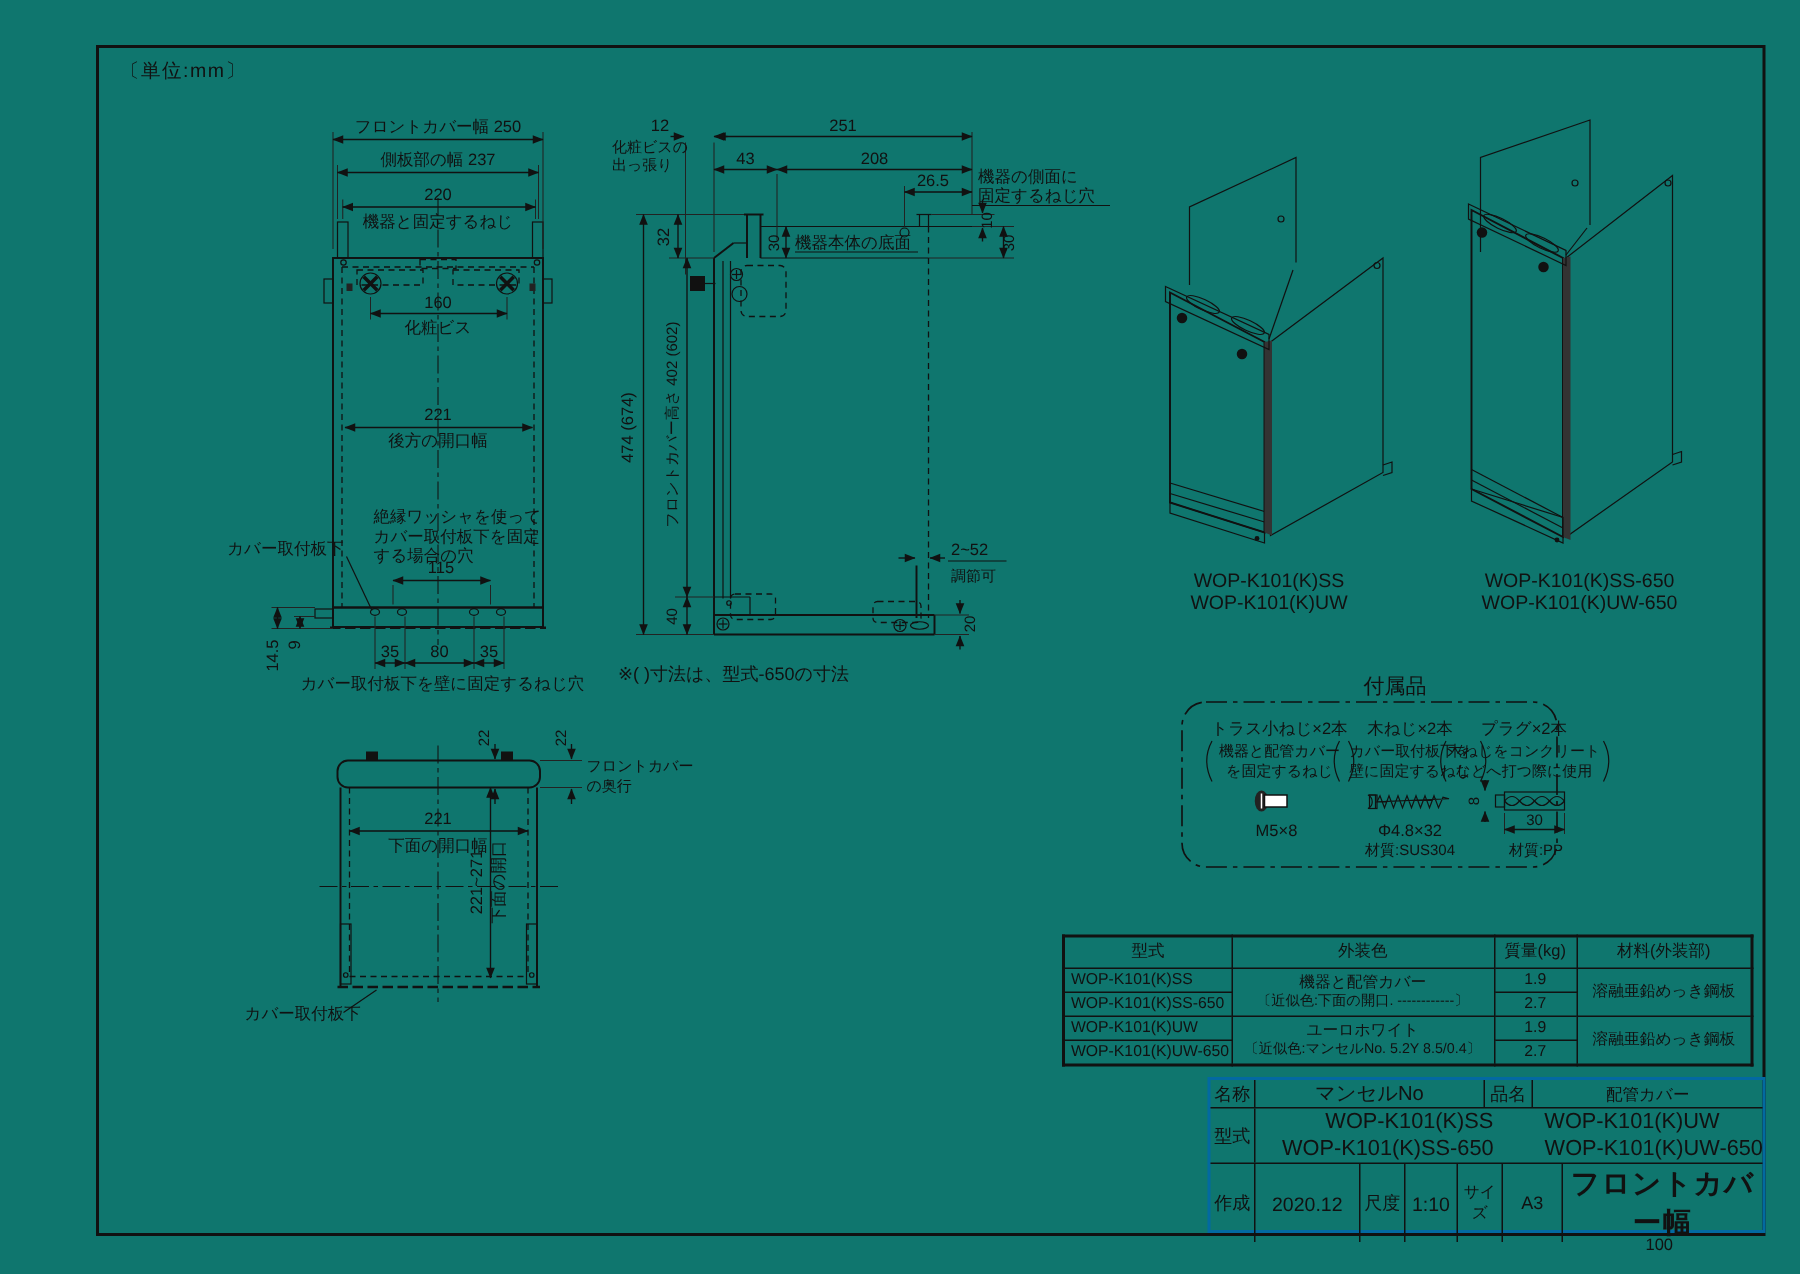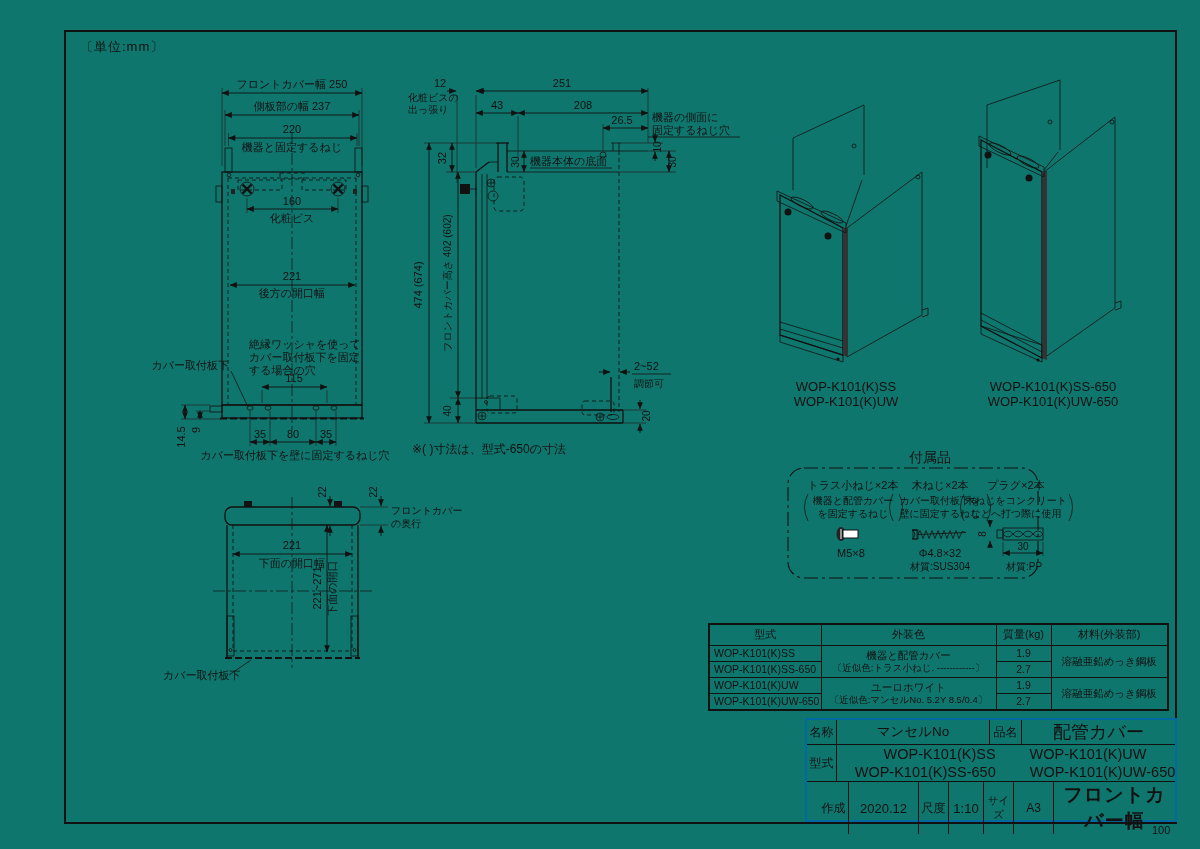--- a/index.html
+++ b/index.html
@@ -1,20 +1,20 @@
 <!DOCTYPE html>
 <html><head>
 <meta charset="utf-8">
 <style>
   html,body{margin:0;padding:0;background:#fff;}
   #stage{position:relative;width:1200px;height:849px;background:#0f766e;overflow:hidden;
          font-family:"Liberation Sans","DejaVu Sans",sans-serif;color:#111;}
   #border-frame{position:absolute;left:64px;top:30px;width:1109px;height:790px;border:2px solid #111;}
   #units-note{position:absolute;left:80px;top:38px;font-size:13px;letter-spacing:1px;}
-  #page-no{position:absolute;left:1149px;top:823px;font-size:11px;border-top:1px solid #111;padding:0 3px;}
+  #page-no{position:absolute;left:1094px;top:823px;font-size:11px;border-top:1px solid #111;padding:0 3px;}
   svg{position:absolute;left:0;top:0;}
   svg text{fill:#111;font-family:"Liberation Sans","DejaVu Sans",sans-serif;}
   .ol{stroke:#111;stroke-width:1.3;fill:none;}
   .tn{stroke:#111;stroke-width:.8;fill:none;}
   .ext{stroke:#222;stroke-width:.7;fill:none;}
   .dim{stroke:#111;stroke-width:.9;fill:none;}
   .hid{stroke:#111;stroke-width:.85;fill:none;stroke-dasharray:4 3;}
   .cl{stroke:#111;stroke-width:.7;fill:none;stroke-dasharray:12 3 3 3;}
   .hv{stroke:#111;stroke-width:1.8;fill:none;stroke-dasharray:7 3;}
   .t11{font-size:11px;}.t10{font-size:10px;}.t12{font-size:12px;}.t13{font-size:13px;}
@@ -23,21 +23,21 @@
   #spec-table{position:absolute;left:708px;top:623px;width:459px;border-collapse:collapse;table-layout:fixed;}
   #spec-table td,#spec-table th{border:1px solid #111;font-weight:normal;font-size:10.5px;padding:0;line-height:1.25;text-align:center;vertical-align:middle;}
   #spec-table{border:2px solid #111;}
   #spec-table th{height:20px;font-size:11px;}
   #spec-table td{height:15px;}
   #spec-table td.model{text-align:left;padding-left:4px;white-space:nowrap;}
   #spec-table .c2{font-size:9.5px;}
   
   #title-block{position:absolute;left:805px;top:718px;width:372px;height:104px;border:2px solid #0369a1;box-sizing:border-box;display:flex;flex-direction:column;text-align:center;}
   #title-block .row{display:flex;border-bottom:1px solid #111;box-sizing:border-box;}
-  #title-block .row:last-child{border-bottom:none;padding-left:12px;}
+  #title-block .row:last-child{border-bottom:none;}
   #title-block .cell{border-right:1px solid #111;box-sizing:border-box;display:flex;align-items:center;justify-content:center;overflow:hidden;}
   #title-block .cell:last-child{border-right:none;}
   .lab{font-size:12px;}
   #tb-models{flex-direction:column;align-items:flex-start;justify-content:center;font-size:14.5px;line-height:1.25;padding-left:18px;}
   #tb-models .mline{display:flex;gap:34px;white-space:nowrap;}
   #tb-company{font-size:19px;font-weight:bold;letter-spacing:1px;}
 </style>
 </head>
 <body>
 
@@ -387,21 +387,21 @@
         <tr>
       <th>型式</th>
       <th>外装色</th>
       <th>質量(kg)</th>
       <th>材料(外装部)</th>
     </tr>
     <tr>
       <td class="model">WOP-K101(K)SS</td>
       <td rowspan="2">
         <div>機器と配管カバー</div>
-        <div class="c2">〔近似色:トラス小ねじ. ------------〕</div>
+        <div class="c2">〔近似色:下面の開口. ------------〕</div>
       </td>
       <td>1.9</td>
       <td rowspan="2">溶融亜鉛めっき鋼板</td>
     </tr>
     <tr>
       <td class="model">WOP-K101(K)SS-650</td>
       <td>2.7</td>
     </tr>
     <tr>
       <td class="model">WOP-K101(K)UW</td>
@@ -417,21 +417,21 @@
       <td>2.7</td>
     </tr>
   </tbody>
     </table>
 
   <div id="title-block">
     <div class="row" style="height:32px">
       <div class="cell lab" style="width:30px">名称</div>
       <div class="cell" style="width:153px;font-size:13.5px">マンセルNo</div>
       <div class="cell lab" style="width:32px">品名</div>
-      <div class="cell" style="flex:1;font-size:18px">配管カバー</div>
+      <div class="cell" style="flex:1;font-size:11px">配管カバー</div>
     </div>
     <div class="row" style="height:44px">
       <div class="cell lab" style="width:30px">型式</div>
       <div class="cell" id="tb-models" style="flex:1">
         <div class="mline">
           <span>WOP-K101(K)SS</span>
           <span>WOP-K101(K)UW</span>
         </div>
         <div class="mline">
           <span>WOP-K101(K)SS-650</span>

